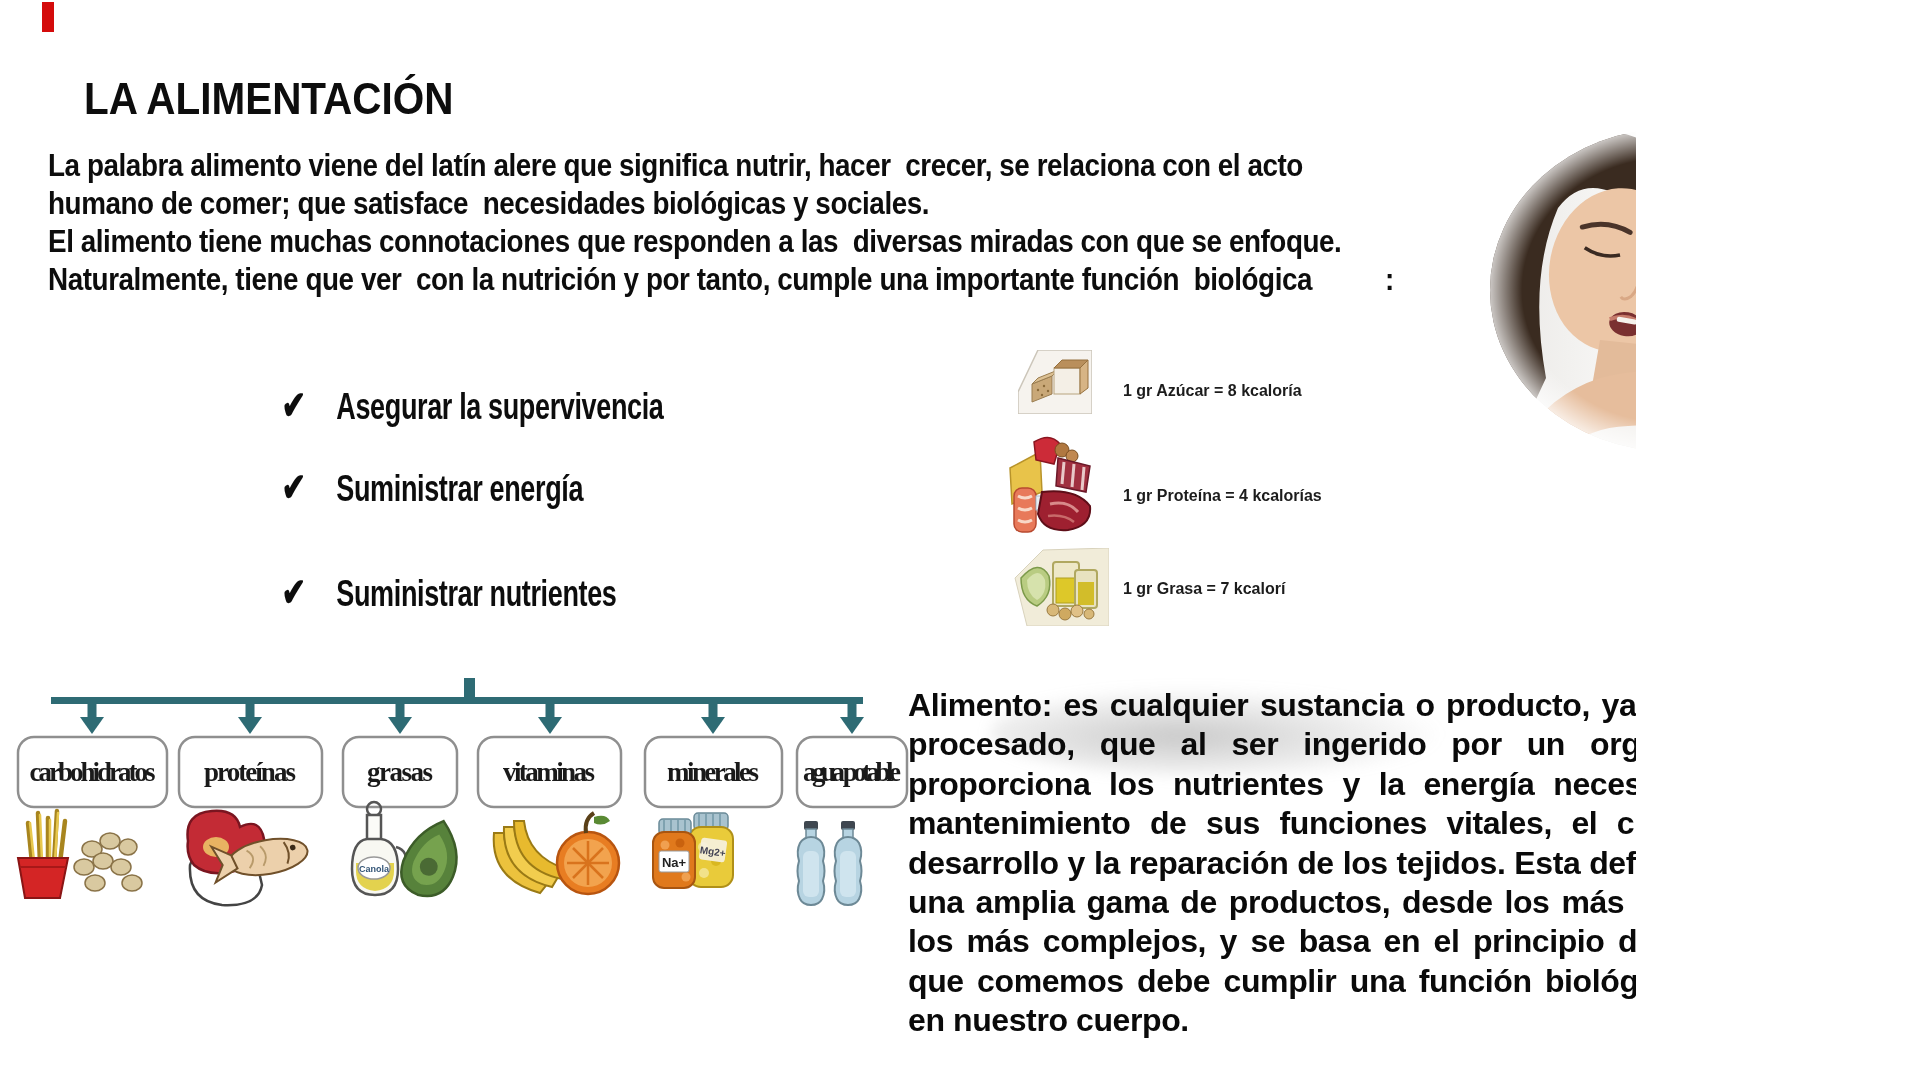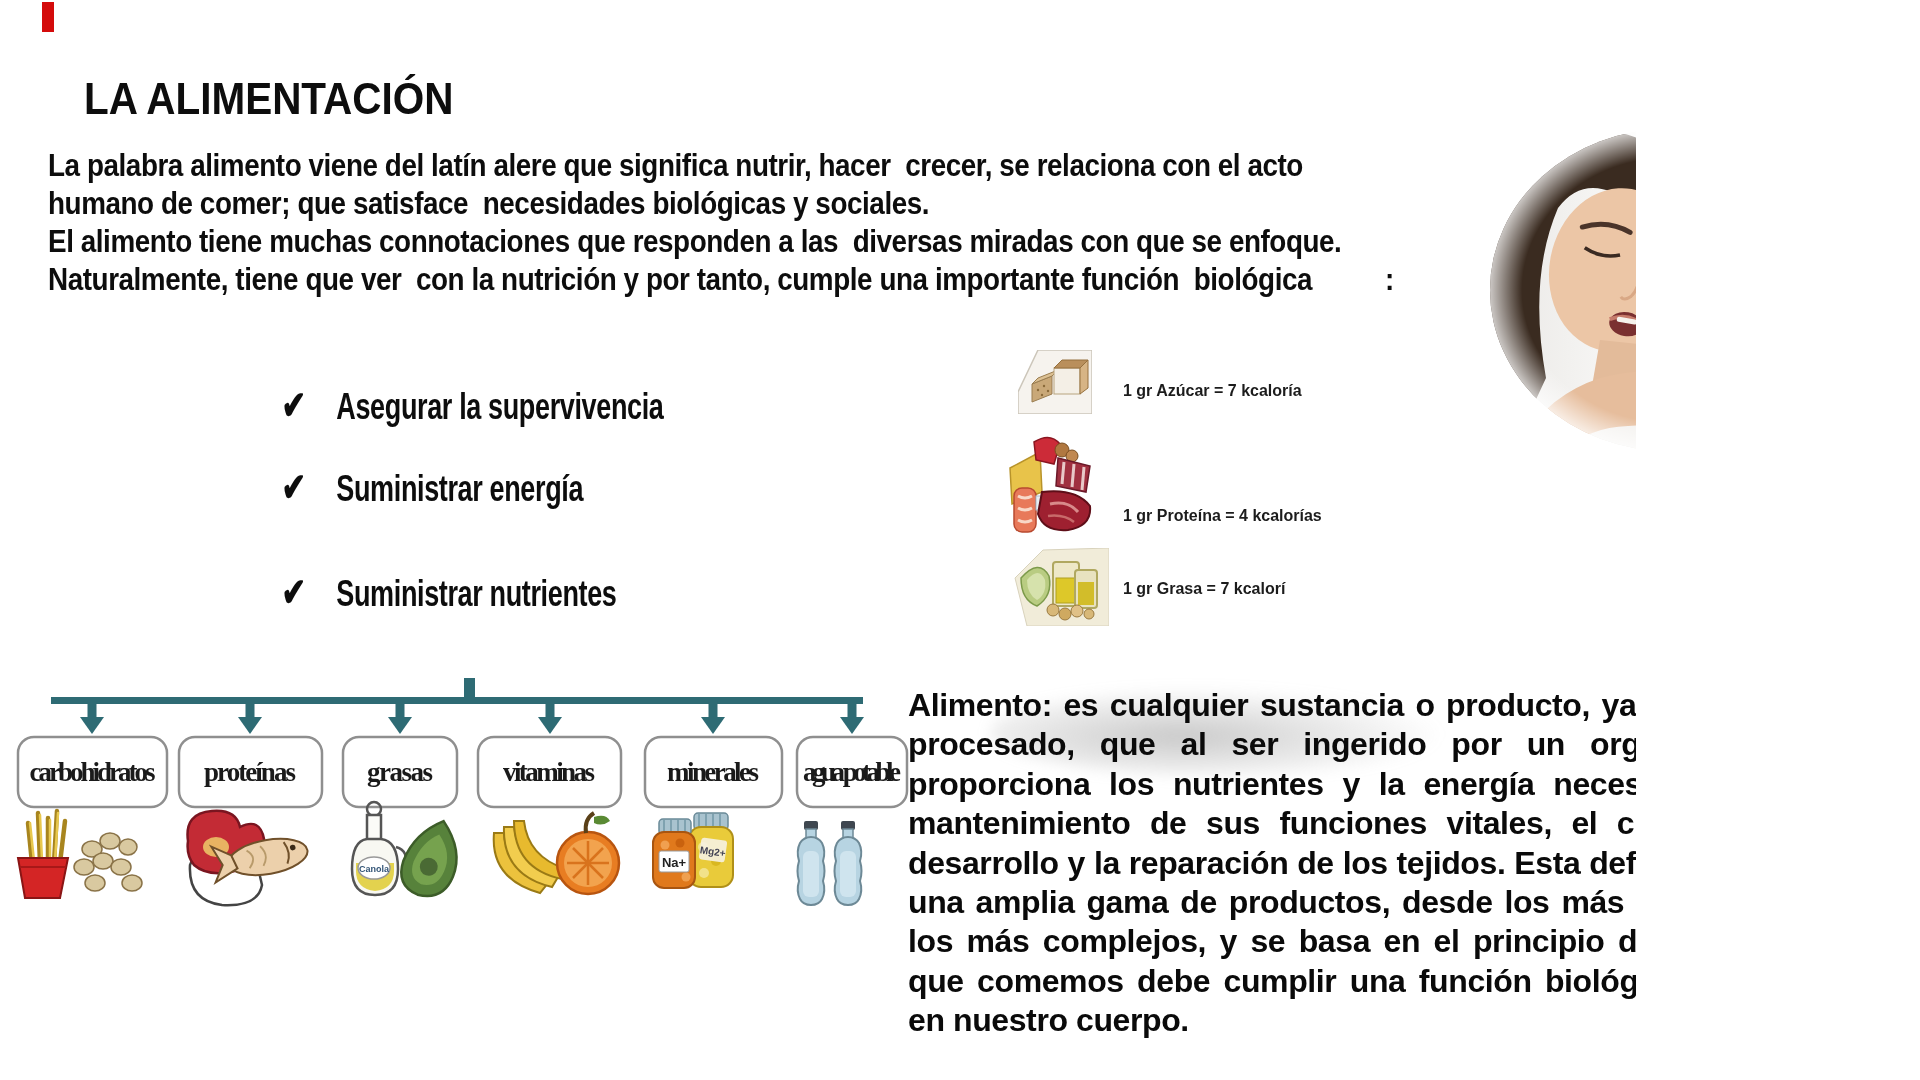--- a/index.html
+++ b/index.html
@@ -62,42 +62,42 @@
       <polygon points="14,34 20,28 40,20 34,26" fill="#dcc093" stroke="#9a7d50" stroke-width="1"></polygon>
       <rect x="36" y="18" width="26" height="26" fill="#f4efe6" stroke="#b8a47e" stroke-width="1"></rect>
       <polygon points="36,18 44,10 70,10 62,18" fill="#b98f5c" stroke="#96713f" stroke-width="1"></polygon>
       <polygon points="62,18 70,10 70,38 62,44" fill="#d7b485" stroke="#96713f" stroke-width="1"></polygon>
       <circle cx="20" cy="40" r="1.2" fill="#8a6a3a"></circle>
         <circle cx="26" cy="36" r="1.2" fill="#8a6a3a"></circle>
       <circle cx="24" cy="45" r="1.2" fill="#8a6a3a"></circle>
         <circle cx="30" cy="41" r="1.2" fill="#8a6a3a"></circle>
     </svg>
   </div>
-  <div class="abs cal-label" style="left:1123px;top:382px;">1 gr Azúcar = 7 kcaloría</div>
+  <div class="abs cal-label" style="left:1123px;top:382px;">1 gr Azúcar = 8 kcaloría</div>
 
   <div class="abs" style="left:1006px;top:430px;width:90px;height:110px;">
     <svg width="90" height="110" viewBox="0 0 90 110">
       <polygon points="4,38 34,22 36,62 6,74" fill="#e8c34a" stroke="#b8932a" stroke-width="1.5"></polygon>
       <path d="M28 12 Q44 2 54 14 L48 34 L30 30 Z" fill="#cc2b38" stroke="#8a1520" stroke-width="1.5"></path>
       <circle cx="56" cy="20" r="7" fill="#b07840" stroke="#7a4e20" stroke-width="1"></circle>
       <circle cx="66" cy="26" r="6" fill="#c08850" stroke="#7a4e20" stroke-width="1"></circle>
       <path d="M52 28 L84 36 L80 62 L50 56 Z" fill="#a03040" stroke="#6a1828" stroke-width="1.5"></path>
       <line x1="58" y1="32" x2="56" y2="54" stroke="#e8c8c8" stroke-width="3"></line>
       <line x1="68" y1="34" x2="66" y2="57" stroke="#e8c8c8" stroke-width="3"></line>
       <line x1="78" y1="37" x2="76" y2="60" stroke="#e8c8c8" stroke-width="3"></line>
       <rect x="8" y="58" width="22" height="44" rx="8" fill="#e8795a" stroke="#b84a30" stroke-width="1.5"></rect>
       <path d="M12 66 Q19 70 26 66 M12 78 Q19 82 26 78 M12 90 Q19 94 26 90" stroke="#f8d8c8" stroke-width="3" fill="none"></path>
       <rect x="30" y="66" width="14" height="14" fill="#e8eef4" stroke="#aabccc" stroke-width="1"></rect>
       <rect x="40" y="78" width="13" height="13" fill="#dfe8f0" stroke="#aabccc" stroke-width="1"></rect>
       <path d="M36 62 Q70 58 84 76 Q86 96 62 100 Q38 102 32 84 Z" fill="#9e2030" stroke="#5e0e18" stroke-width="2"></path>
       <path d="M44 74 Q62 70 72 82" stroke="#d88a8a" stroke-width="3" fill="none"></path>
       <path d="M42 86 Q58 84 68 92" stroke="#c86a6a" stroke-width="2.5" fill="none"></path>
     </svg>
   </div>
-  <div class="abs cal-label" style="left:1123px;top:487px;margin-top:20px;">1 gr Proteína = 4 kcalorías</div>
+  <div class="abs cal-label" style="left:1123px;top:487px;">1 gr Proteína = 4 kcalorías</div>
 
   <div class="abs" style="left:1013px;top:548px;width:96px;height:78px;">
     <svg width="96" height="78" viewBox="0 0 96 78">
       <polygon points="96,0 96,78 14,78 2,30 30,2" fill="#f1ecd9" stroke="#d8d2bc" stroke-width="1"></polygon>
       <path d="M8 30 Q26 10 36 28 Q40 48 24 58 Q8 52 8 30 Z" fill="#b9cc82" stroke="#7c9a4a" stroke-width="1.5"></path>
       <path d="M14 32 Q26 18 32 32 Q34 46 24 52 Q14 46 14 32 Z" fill="#d6e2ac"></path>
       <rect x="40" y="14" width="26" height="44" rx="3" fill="#eee8c8" stroke="#b0a860" stroke-width="2"></rect>
       <rect x="43" y="30" width="20" height="25" fill="#ddc829" stroke="#b0a020" stroke-width="1"></rect>
       <rect x="62" y="22" width="22" height="38" rx="3" fill="#e8e2c0" stroke="#b0a860" stroke-width="2"></rect>
       <rect x="65" y="34" width="16" height="23" fill="#d2bd2a"></rect>

